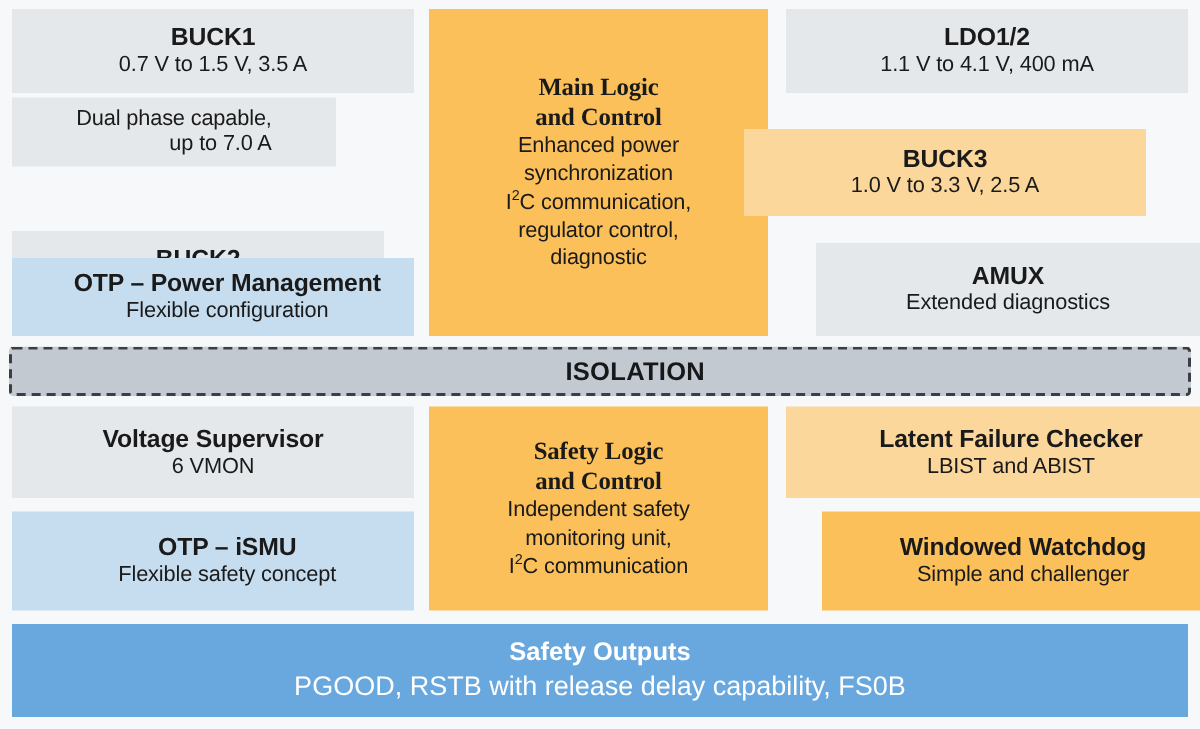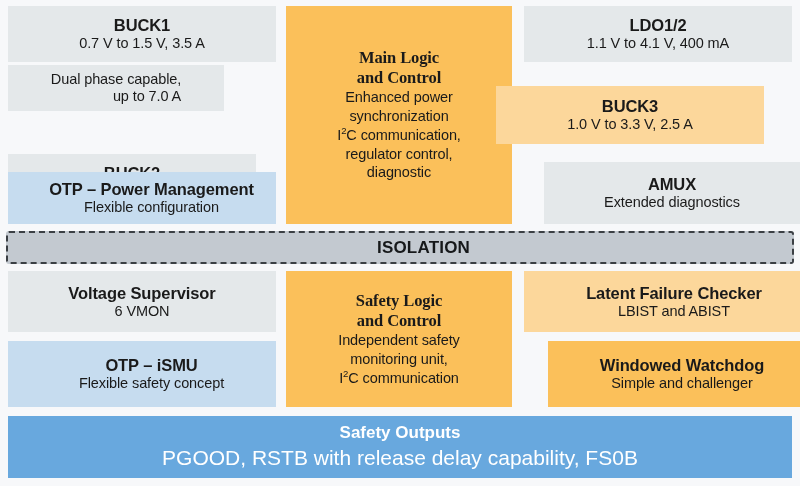--- a/index.html
+++ b/index.html
@@ -93,21 +93,21 @@
     justify-content: center;
     text-align: right;
     color: #ffffff;
   }
   #safety-outputs .title {
     font-weight: bold;
     font-size: 17px;
     line-height: 1.3;
   }
   #safety-outputs .sub {
-    font-size: 21px;
+    font-size: 18px;
     line-height: 1.3;
   }
 
   sup { font-size: 0.66em; vertical-align: super; line-height: 0; }
 </style>
 </head>
 <body>
 
 <div id="diagram">
 

